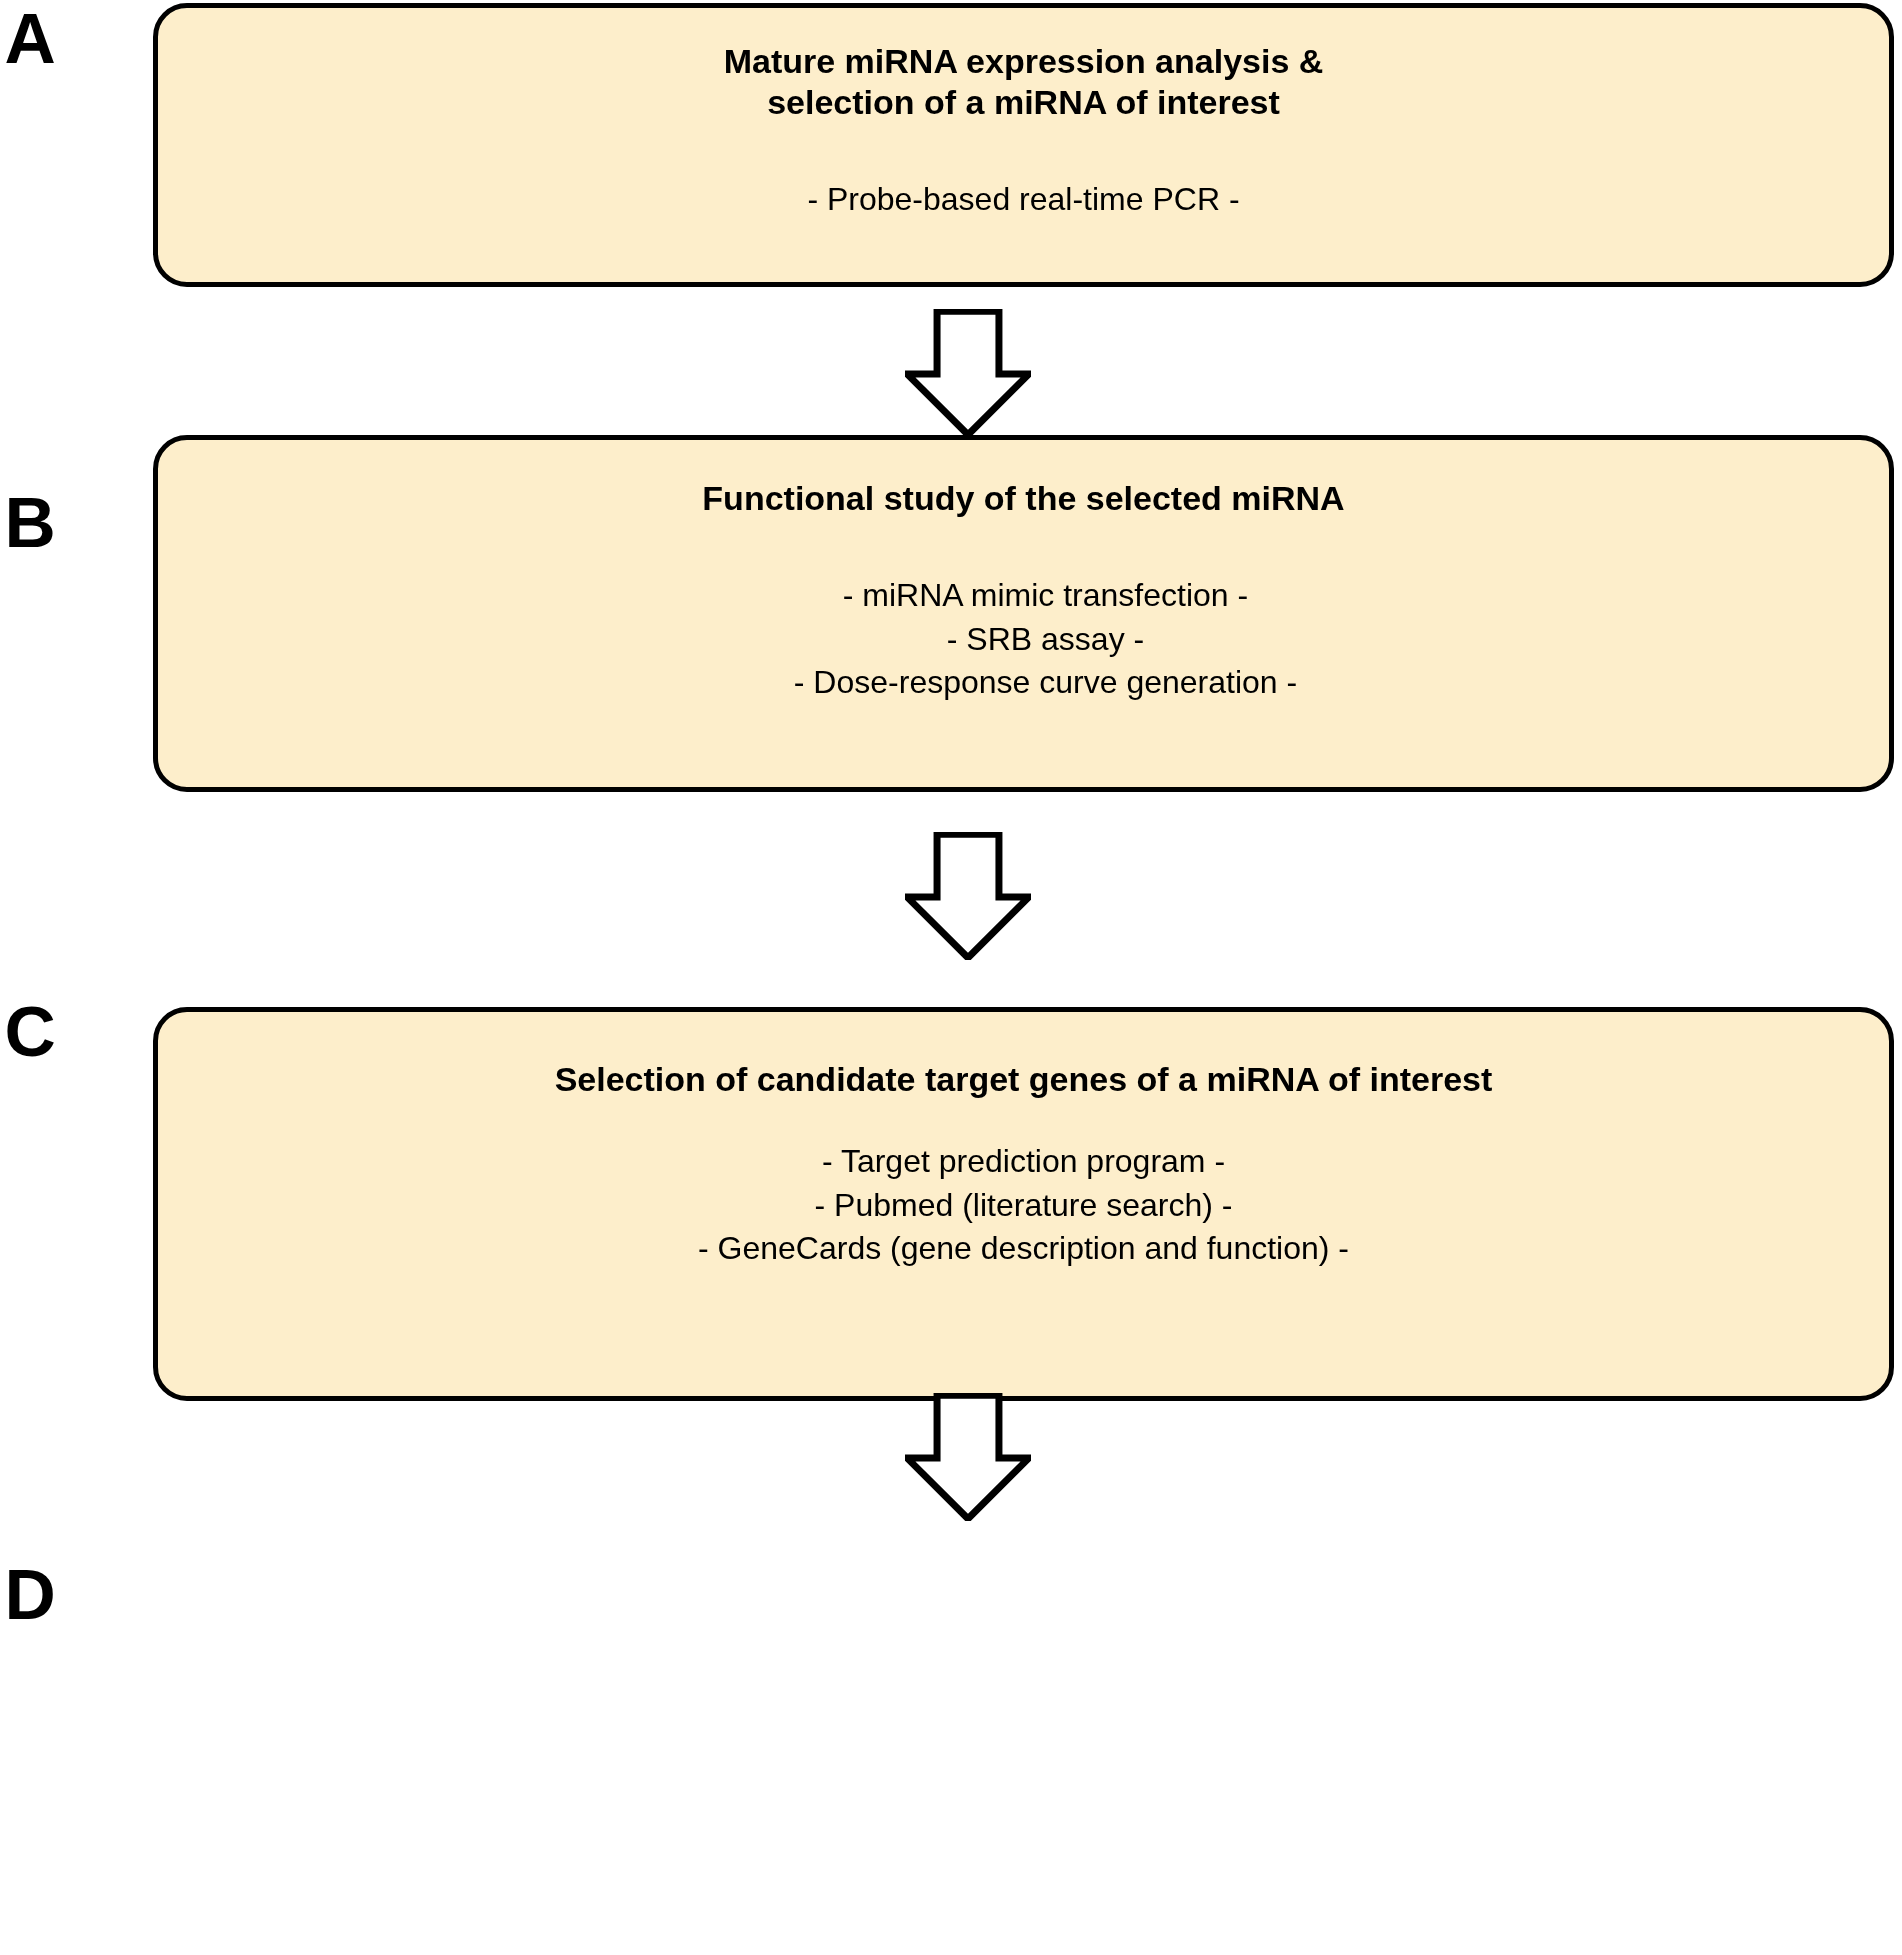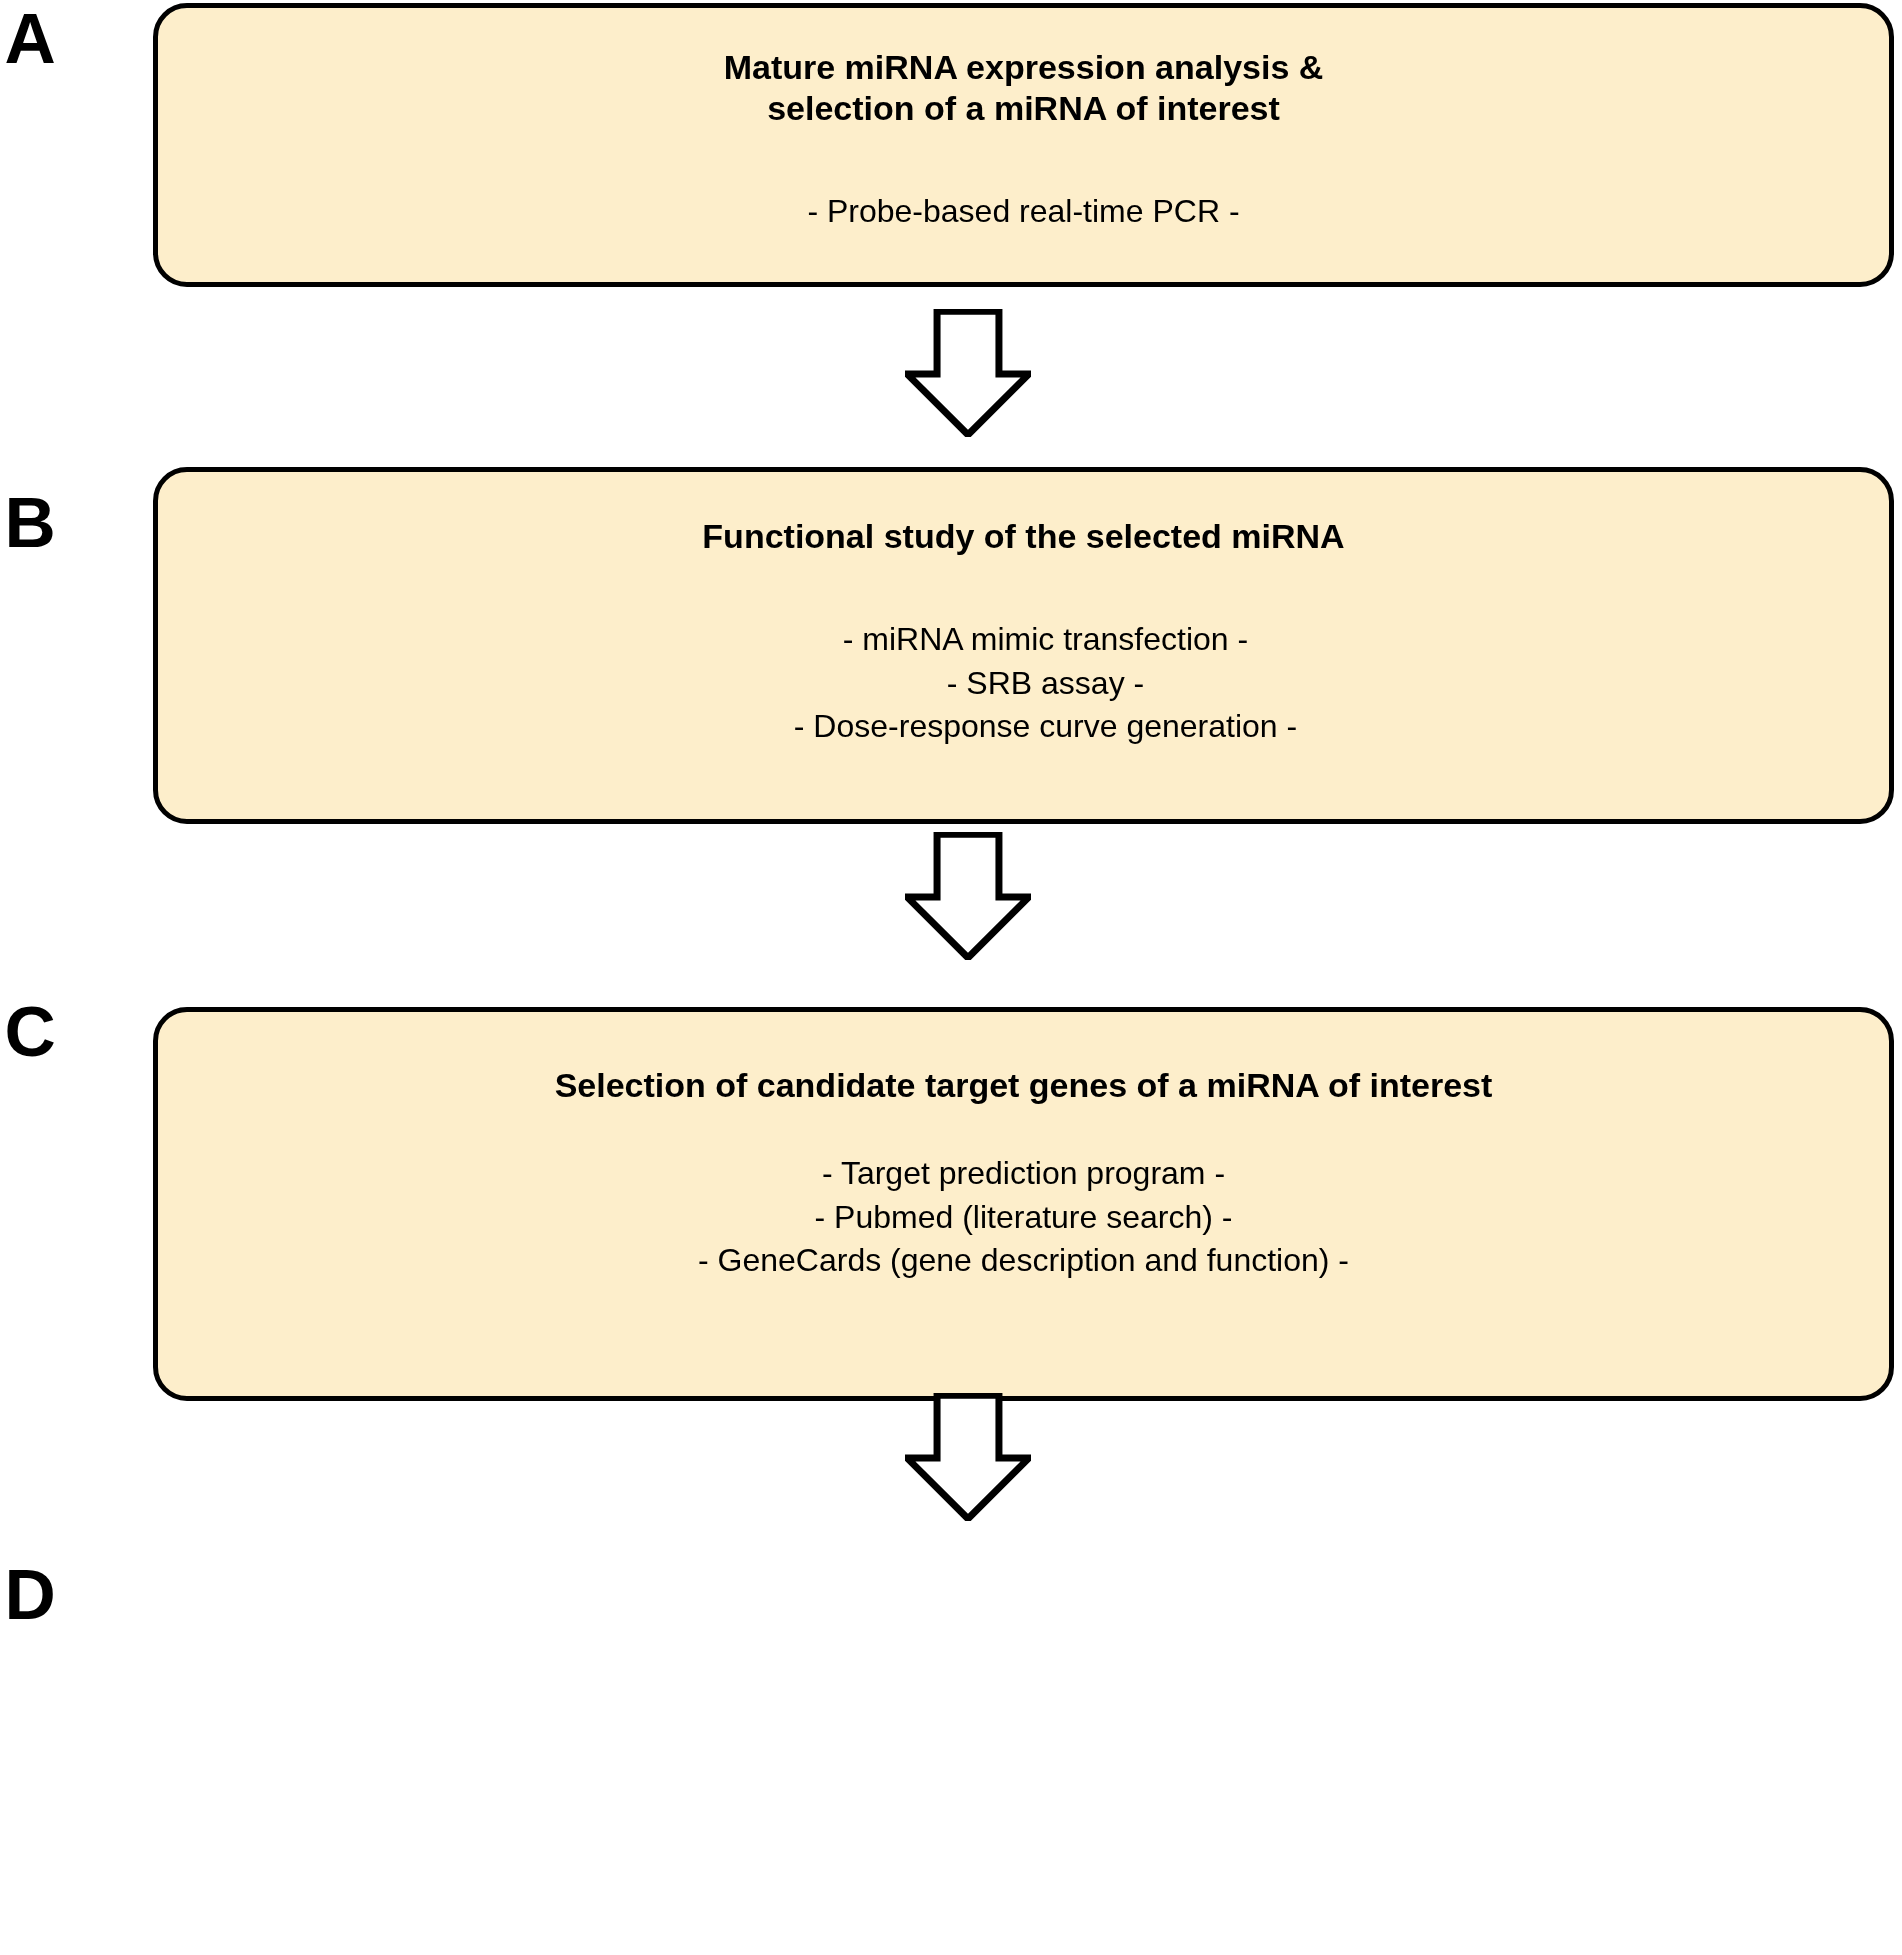--- a/index.html
+++ b/index.html
@@ -43,21 +43,21 @@
   }
 
   .box-heading {
     font-family: "Liberation Sans", sans-serif;
     font-weight: bold;
     font-size: 34px;
     line-height: 1.22;
     color: #000000;
     text-align: center;
     white-space: pre-line;
-    margin: 10px;
+    margin: 4px;
   }
 
   .box-body {
     font-family: "Liberation Sans", sans-serif;
     font-weight: normal;
     font-size: 32px;
     line-height: 1.35;
     color: #000000;
     text-align: center;
     white-space: pre-line;
@@ -90,21 +90,21 @@
   </div>
 
   <div class="flow-arrow" style="top:309px; height:128px;">
     <svg viewBox="0 0 228 232" preserveAspectRatio="none" aria-hidden="true">
       <polygon points="58,4 170,4 170,118 224,118 114,228 4,118 58,118" fill="#ffffff" stroke="#000000" stroke-width="7" stroke-linejoin="miter" vector-effect="non-scaling-stroke"></polygon>
     </svg>
   </div>
 
   <div class="panel-label" style="left:4.4px; top:487px;">B</div>
 
-  <div class="proc-box" id="box-b" style="top:467px; height:357px; padding-top:34px;">
+  <div class="proc-box" id="box-b" style="top:435px; height:357px; padding-top:34px;">
     <div class="box-heading">Functional study of the selected miRNA</div>
     <div class="box-body" style="margin-top:51px;margin-left:44px;">- miRNA mimic transfection -
 - SRB assay -
 - Dose-response curve generation -</div>
   </div>
 
   <div class="flow-arrow" style="top:832px; height:128px;">
     <svg viewBox="0 0 228 232" preserveAspectRatio="none" aria-hidden="true">
       <polygon points="58,4 170,4 170,118 224,118 114,228 4,118 58,118" fill="#ffffff" stroke="#000000" stroke-width="7" stroke-linejoin="miter" vector-effect="non-scaling-stroke"></polygon>
     </svg>

